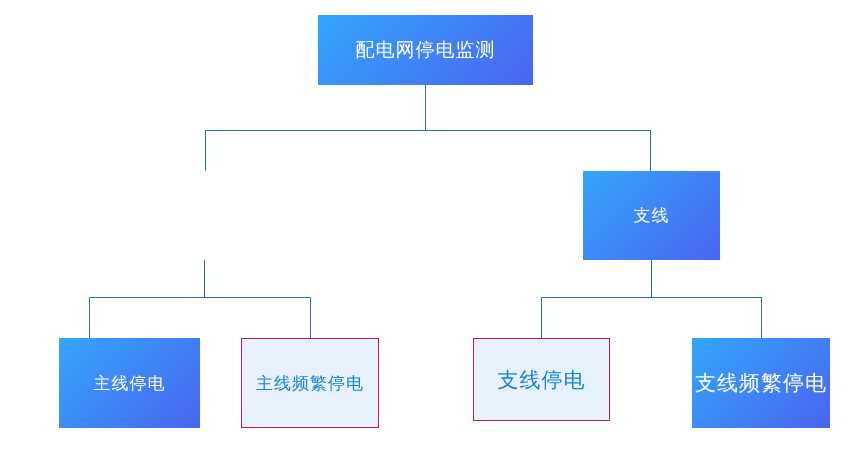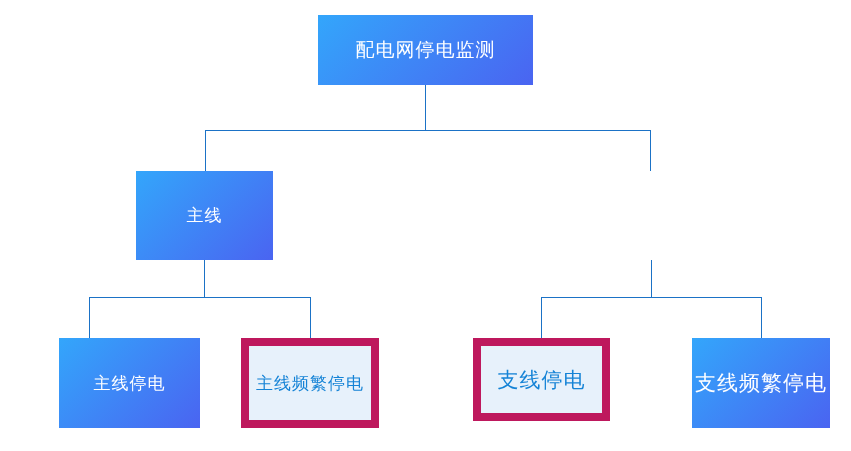--- a/index.html
+++ b/index.html
@@ -23,21 +23,21 @@
     box-sizing: border-box;
     letter-spacing: 1px;
     cursor: default;
   }
   .node.solid {
     background: linear-gradient(135deg, #33A6FB 0%, #4A64F1 100%);
     color: #ffffff;
   }
   .node.light {
     background: #E7F1FB;
-    border: 8px solid #be185d;
+    border: 1px solid #be185d;
     color: #1583D6;
   }
   .node-root  { left: 318px; top: 15px;  width: 215px; height: 70px; font-size: 19px; }
   .node-main  { left: 136px; top: 171px; width: 137px; height: 89px; font-size: 17px; }
   .node-branch{ left: 583px; top: 171px; width: 137px; height: 89px; font-size: 17px; }
   .node-main-outage   { left: 19px;  top: 338px; width: 141px; height: 90px; font-size: 17px; margin-left: 40px; }
   .node-main-frequent { left: 241px; top: 338px; width: 138px; height: 90px; font-size: 17px; }
   .node-branch-outage { left: 473px; top: 338px; width: 137px; height: 83px; font-size: 21px; }
   .node-branch-frequent { left: 692px; top: 338px; width: 138px; height: 90px; font-size: 21px; }
 
@@ -78,22 +78,22 @@
   <div class="line vline v-main-outage"></div>
   <div class="line vline v-main-frequent"></div>
 
   <div class="line vline v-branch-down"></div>
   <div class="line hline h-branch"></div>
   <div class="line vline v-branch-outage"></div>
   <div class="line vline v-branch-frequent"></div>
 
   <div class="node solid node-root">配电网停电监测</div>
 
-  <div class="node solid node-main">主线</div>
 
+  <div class="node solid node-branch">支线</div>
 
   <div class="node solid node-main-outage">主线停电</div>
 
   <div class="node light node-main-frequent">主线频繁停电</div>
 
   <div class="node light node-branch-outage">支线停电</div>
 
   <div class="node solid node-branch-frequent">支线频繁停电</div>
 
 </div>

